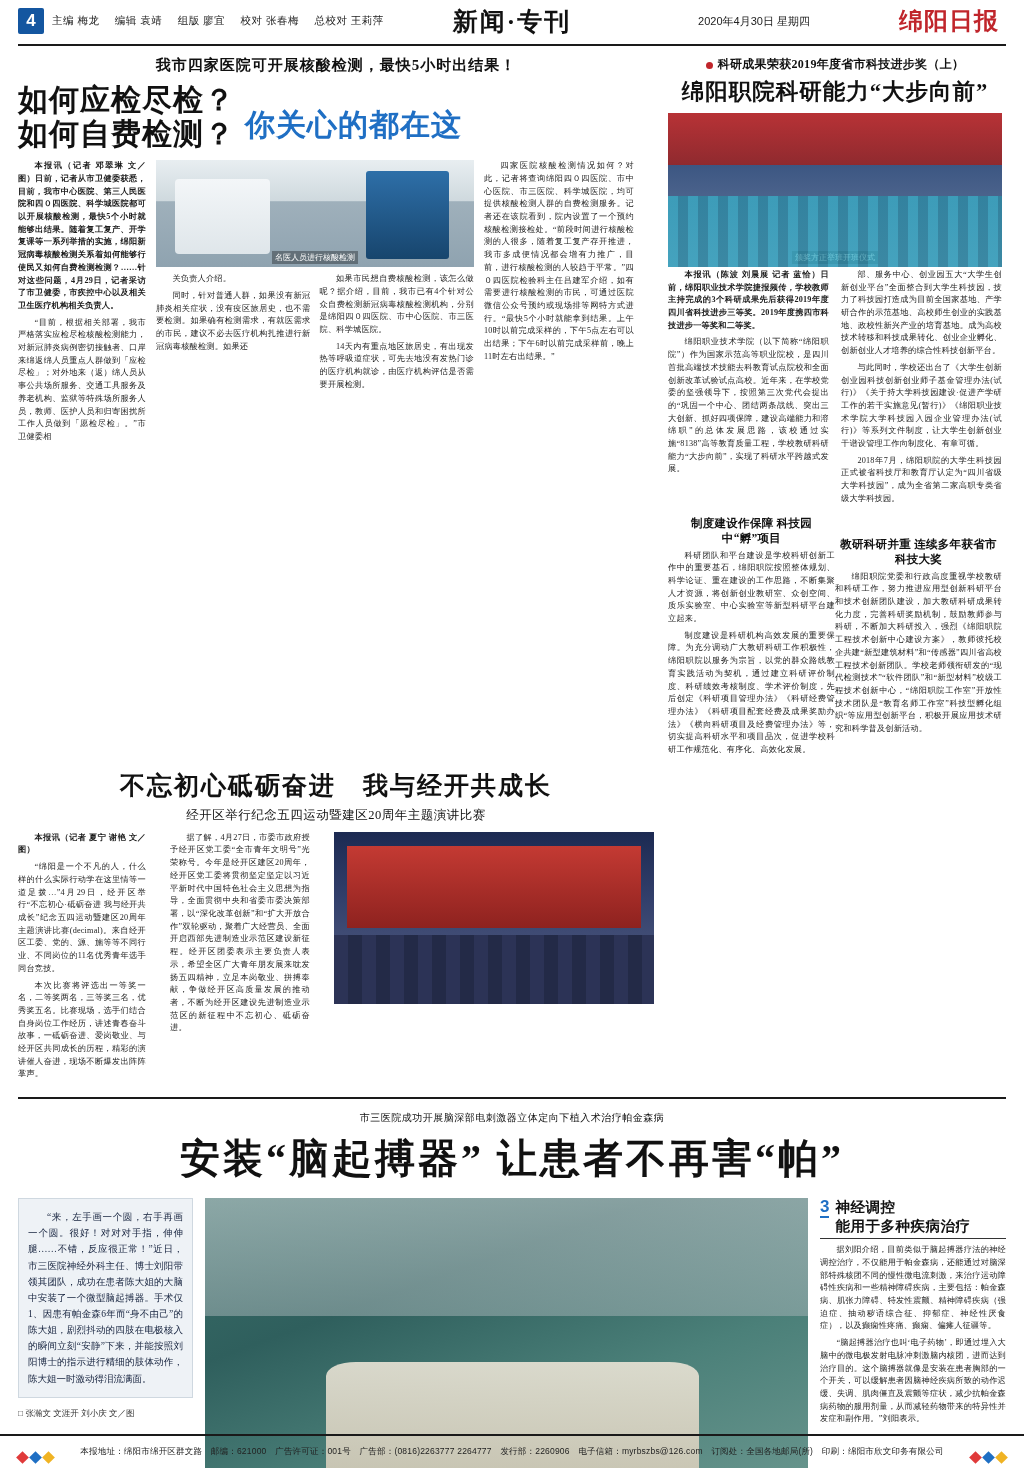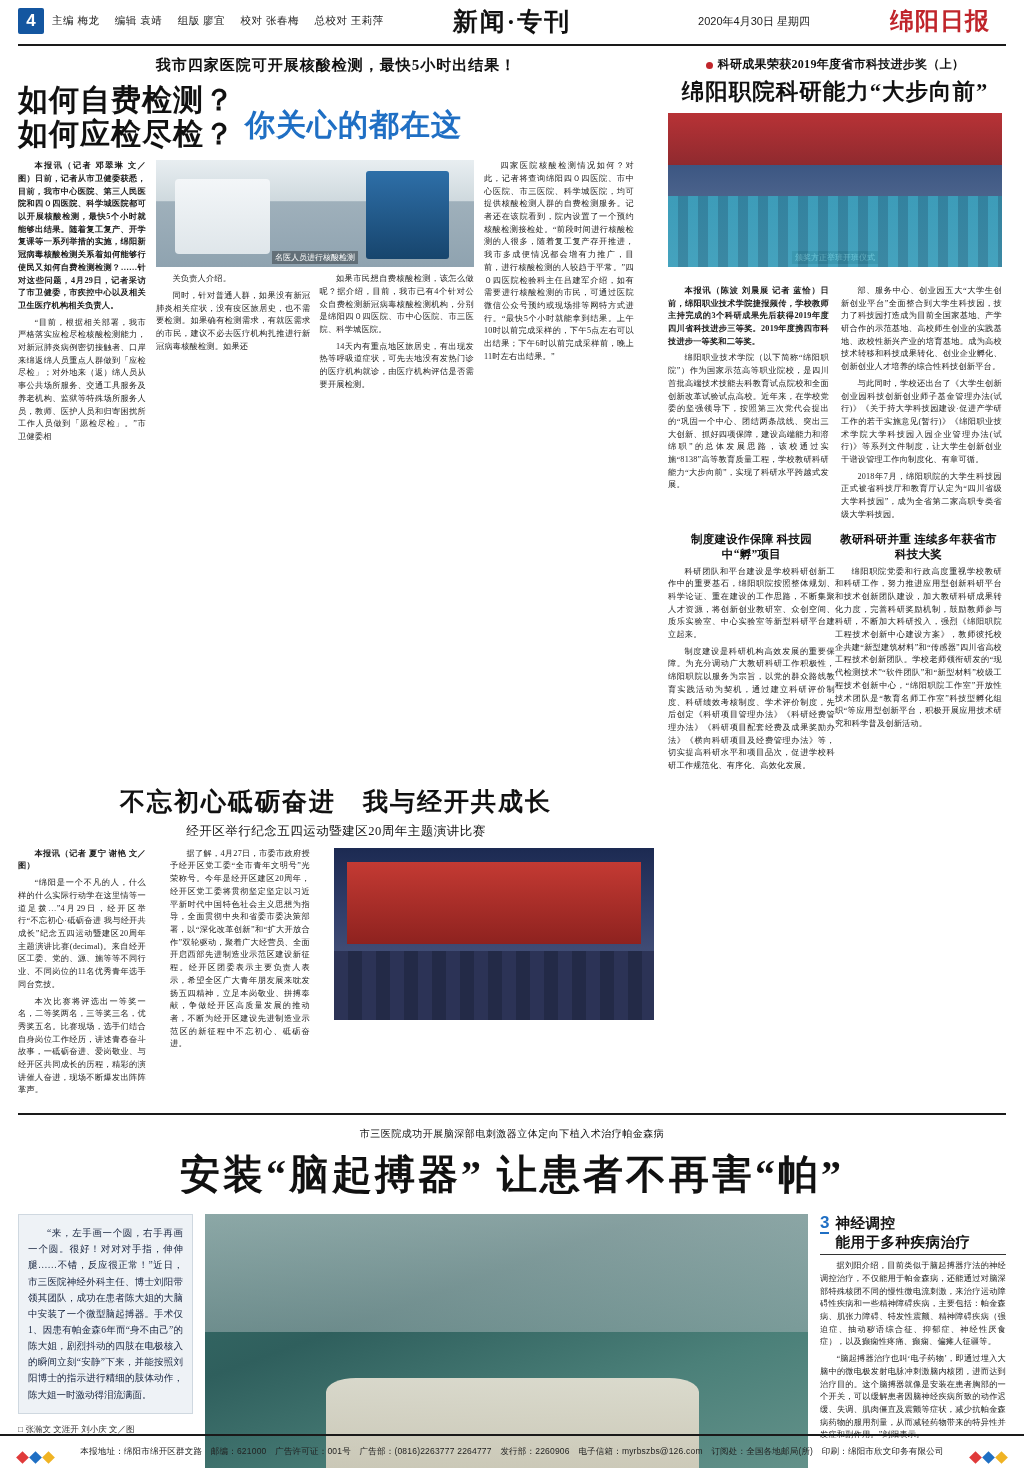--- a/index.html
+++ b/index.html
@@ -53,21 +53,21 @@
   }
   .date-line {
     position: absolute;
     right: 196px;
     font-size: 11px;
     color: #222;
     font-family: "Liberation Sans", sans-serif;
   }
   .paper-logo {
     position: absolute;
-    right: 16px;
+    right: 7px;
     font-size: 24px;
     font-weight: bold;
     letter-spacing: 1px;
     color: #c0252b;
     font-family: "Liberation Serif", serif;
   }
 
   
   .coltext {
     font-size: 8.2px;
@@ -324,22 +324,22 @@
     <div class="date-line">2020年4月30日 星期四</div>
     <div class="paper-logo">绵阳日报</div>
   </div>
 
   <div class="top-wrap">
 
     <div class="top-left">
       <div class="kicker">我市四家医院可开展核酸检测，最快5小时出结果！</div>
       <div class="hl-row">
         <div>
+          <div class="headline-main">如何应检尽检？</div>
           <div class="headline-main">如何自费检测？</div>
-          <div class="headline-main">如何应检尽检？</div>
         </div>
         <div class="headline-blue" style="padding-bottom:4px;">你关心的都在这</div>
       </div>
 
       <div class="three-col" style="margin-top:10px;">
 
         <div class="coltext" style="width:128px;flex:none;">
           <p class="byline">本报讯（记者 邓翠琳 文／图）日前，记者从市卫健委获悉，目前，我市中心医院、第三人民医院和四０四医院、科学城医院都可以开展核酸检测，最快5个小时就能够出结果。随着复工复产、开学复课等一系列举措的实施，绵阳新冠病毒核酸检测关系着如何能够行使民又如何自费检测检测？……针对这些问题，4月29日，记者采访了市卫健委，市疾控中心以及相关卫生医疗机构相关负责人。</p>
           <p>“目前，根据相关部署，我市严格落实应检尽检核酸检测能力，对新冠肺炎病例密切接触者、口岸来绵返绵人员重点人群做到「应检尽检」；对外地来（返）绵人员从事公共场所服务、交通工具服务及养老机构、监狱等特殊场所服务人员，教师、医护人员和归寄困扰所工作人员做到「愿检尽检」。”市卫健委相</p>
         </div>
@@ -367,32 +367,32 @@
     </div>
 
     <div class="top-right">
       <div class="right-kicker">
         <span class="bullet-red"></span><span>科研成果荣获2019年度省市科技进步奖（上）</span>
       </div>
       <div class="right-head">绵阳职院科研能力“大步向前”</div>
       <div class="photo ph-meeting cap-center" style="height:154px;margin-top:8px;">
         <div class="cap">颁奖方正举班开班仪式</div>
       </div>
-      <div style="display:flex;gap:12px;margin-top:18px;font-family:Liberation Serif, serif;">
+      <div style="display:flex;gap:12px;margin-top:2px;font-family:Liberation Serif, serif;">
         <div class="coltext" style="flex:1;">
           <p class="byline">本报讯（陈波 刘晨展 记者 蓝恰）日前，绵阳职业技术学院捷报频传，学校教师主持完成的3个科研成果先后获得2019年度四川省科技进步三等奖。2019年度携四市科技进步一等奖和二等奖。</p>
           <p>绵阳职业技术学院（以下简称“绵阳职院”）作为国家示范高等职业院校，是四川首批高端技术技能去科教育试点院校和全面创新改革试验试点高校。近年来，在学校党委的坚强领导下，按照第三次党代会提出的“巩固一个中心、团结两条战线、突出三大创新、抓好四项保障，建设高端能力和溶绵职”的总体发展思路，该校通过实施“8138”高等教育质量工程，学校教研科研能力“大步向前”，实现了科研水平跨越式发展。</p>
         </div>
         <div class="coltext" style="flex:1;">
           <p>部、服务中心、创业园五大“大学生创新创业平台”全面整合到大学生科技园，技力了科技园打造成为目前全国家基地、产学研合作的示范基地、高校师生创业的实践基地、政校性新兴产业的培育基地。成为高校技术转移和科技成果转化、创业企业孵化、创新创业人才培养的综合性科技创新平台。</p>
           <p>与此同时，学校还出台了《大学生创新创业园科技创新创业师子基金管理办法(试行)》《关于持大学科技园建设·促进产学研工作的若干实施意见(暂行)》《绵阳职业技术学院大学科技园入园企业管理办法(试行)》等系列文件制度，让大学生创新创业干谱设管理工作向制度化、有章可循。</p>
           <p>2018年7月，绵阳职院的大学生科技园正式被省科技厅和教育厅认定为“四川省级大学科技园”，成为全省第二家高职专类省级大学科技园。</p>
         </div>
       </div>
-      <div style="display:flex;">
+      <div style="display:flex;align-items:center;">
         <div style="flex:1;">
           <div class="small-head">制度建设作保障 科技园中“孵”项目</div>
           <div class="coltext">
             <p>科研团队和平台建设是学校科研创新工作中的重要基石，绵阳职院按照整体规划、科学论证、重在建设的工作思路，不断集聚人才资源，将创新创业教研室、众创空间、质乐实验室、中心实验室等新型科研平台建立起来。</p>
             <p>制度建设是科研机构高效发展的重要保障。为充分调动广大教研科研工作积极性，绵阳职院以服务为宗旨，以党的群众路线教育实践活动为契机，通过建立科研评价制度、科研绩效考核制度、学术评价制度，先后创定《科研项目管理办法》《科研经费管理办法》《科研项目配套经费及成果奖励办法》《横向科研项目及经费管理办法》等，切实提高科研水平和项目品次，促进学校科研工作规范化、有序化、高效化发展。</p>
           </div>
         </div>
         <div style="flex:1;">
           <div class="small-head">教研科研并重 连续多年获省市科技大奖</div>
           <div class="coltext">

